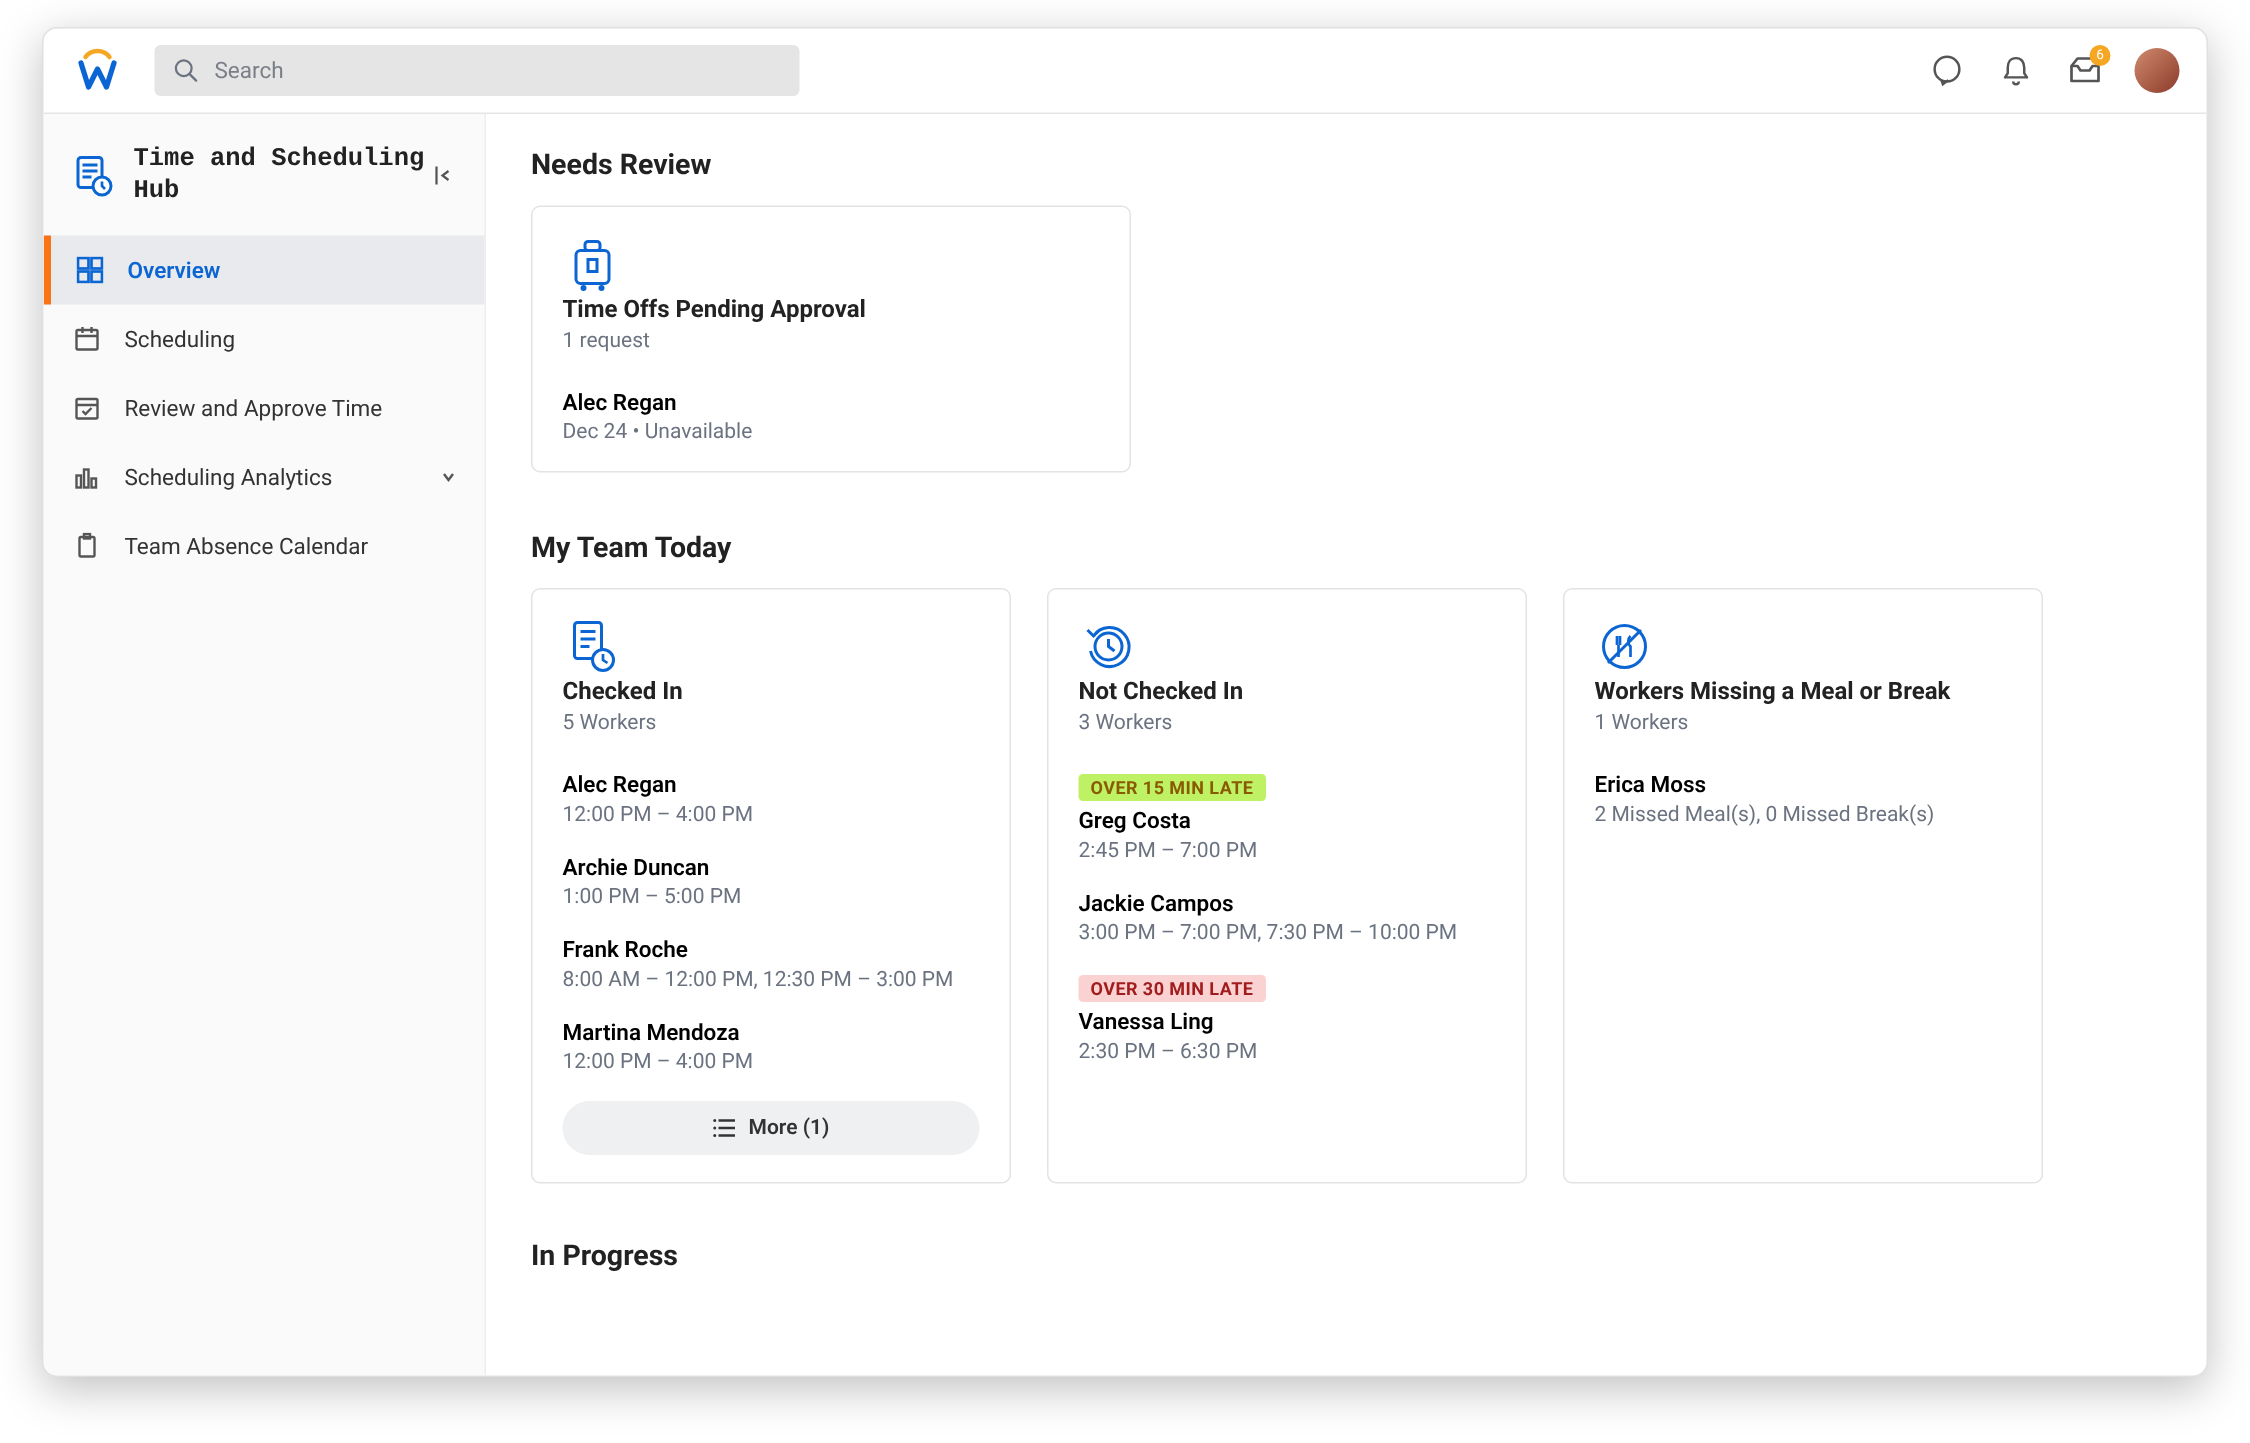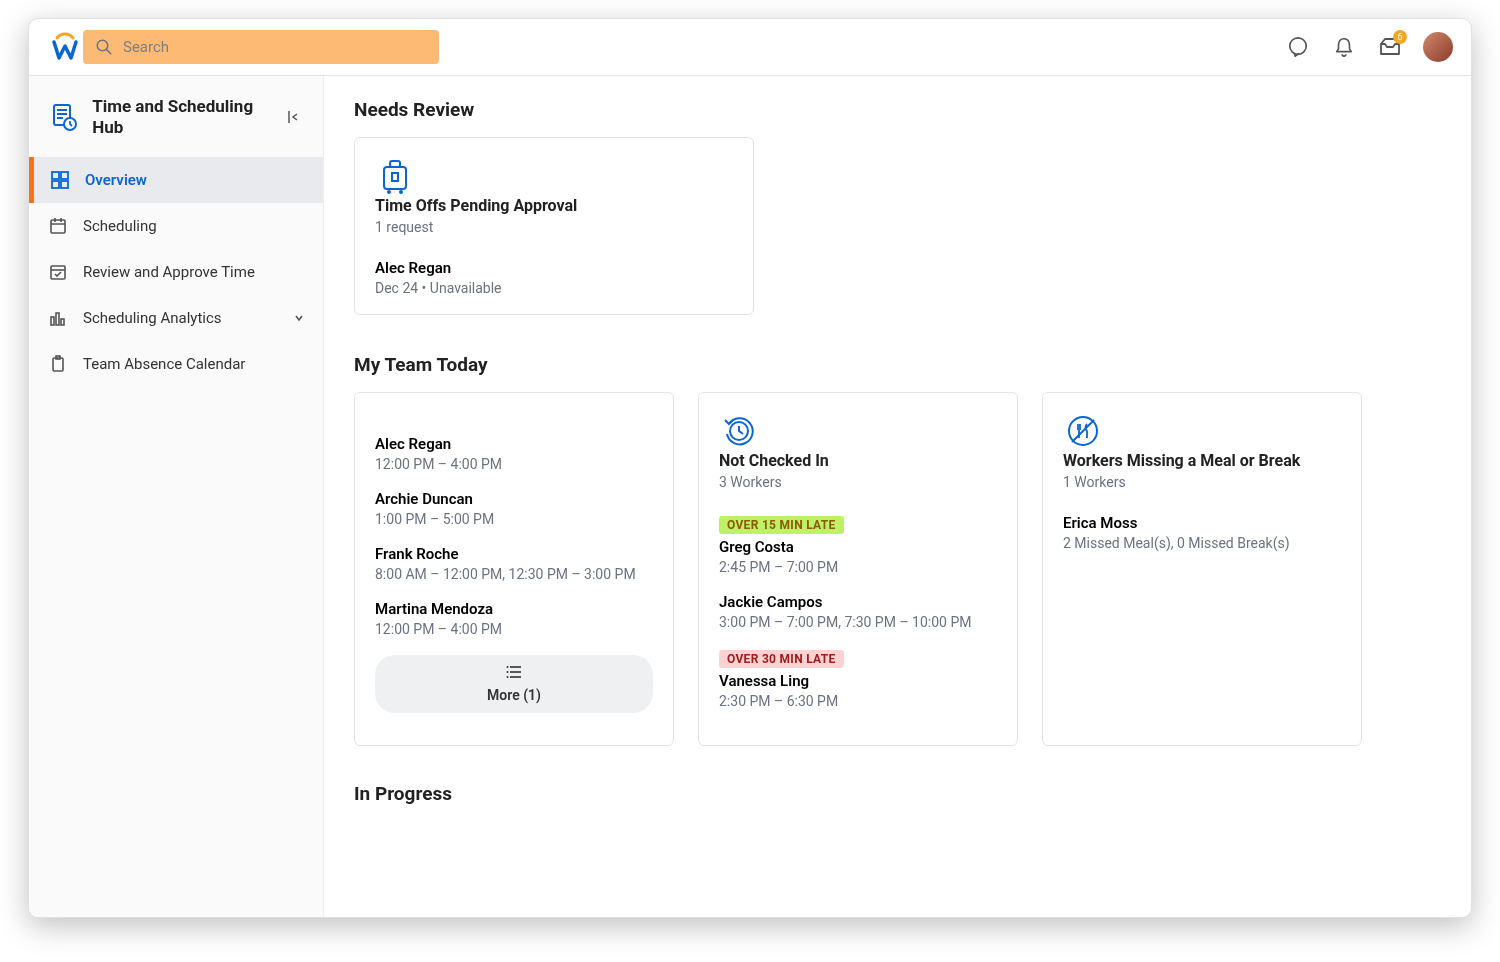--- a/index.html
+++ b/index.html
@@ -1,35 +1,35 @@
 <!DOCTYPE html>
 <html><head>
 <meta charset="utf-8">
 <style>
 * { box-sizing: border-box; margin: 0; padding: 0; font-family: -apple-system, BlinkMacSystemFont, "Segoe UI", Roboto, Helvetica, Arial, sans-serif; }
 body { background: #fff; color: #333; width: 1500px; height: 962px; overflow: hidden; }
 .app-frame { margin: 18px 28px; border: 1px solid #e0e0e0; border-radius: 10px; box-shadow: 0 8px 30px rgba(0,0,0,0.25); height: 900px; overflow: hidden; background: #fff; display: flex; flex-direction: column; }
 
 .topbar { display: flex; align-items: center; padding: 10px 18px; border-bottom: 1px solid #e5e5e5; }
 .logo { width: 36px; height: 36px; display: flex; align-items: center; justify-content: center; }
-.search-wrap { background: #fdba74; border-radius: 4px; display: flex; align-items: center; padding: 8px 12px; width: 356px; }
+.search-wrap { margin-left: 20px; background: #e5e5e5; border-radius: 4px; display: flex; align-items: center; padding: 8px 12px; width: 430px; }
 .search-wrap input { border: none; background: transparent; outline: none; font-size: 15px; margin-left: 10px; width: 100%; color: #333; }
 .search-wrap input::placeholder { color: #7a7f87; }
 .topbar-spacer { flex: 1; }
 .topbar-icons { display: flex; align-items: center; gap: 20px; }
 .icon-btn { width: 26px; height: 26px; position: relative; display: flex; align-items: center; justify-content: center; cursor: pointer; }
 .badge-dot { position: absolute; top: -4px; right: -4px; background: #f5a623; border-radius: 50%; width: 14px; height: 14px; font-size: 9px; color: #fff; display: flex; align-items: center; justify-content: center; }
 .avatar { width: 30px; height: 30px; border-radius: 50%; background: linear-gradient(135deg,#d08a6e,#8b3a2a); cursor: pointer; }
 
 .body { display: flex; flex: 1; overflow: hidden; }
 
 .sidebar { width: 295px; background: #fafafa; border-right: 1px solid #eee; padding-top: 14px; }
 .sb-title-row { display: flex; align-items: center; padding: 6px 18px 18px 18px; }
 .sb-title-icon { width: 34px; height: 34px; display: flex; align-items: center; justify-content: center; margin-right: 12px; }
-.sb-title { font-size: 17px; font-weight: 700; color: #222; line-height: 1.25; }
+.sb-title { font-size: 17px; font-weight: 700; color: #222; line-height: 1.25; font-family: Liberation Mono, monospace; }
 .sb-collapse { width: 22px; height: 22px; margin-left: auto; display:flex; align-items:center; justify-content:center; cursor: pointer; }
 .nav-item { display: flex; align-items: center; padding: 12px 18px; font-size: 15px; color: #333; cursor: pointer; }
 .nav-item.active { background: #e8eaed; color: #0b66d3; font-weight: 600; border-left: 5px solid #f97316; padding-left: 15px; }
 .nav-icon { width: 22px; height: 22px; margin-right: 14px; display:flex; align-items:center; justify-content:center; }
 .nav-chevron { margin-left: auto; }
 
 .main { flex: 1; padding: 22px 30px; overflow-y: auto; }
 .section-title { font-size: 19px; font-weight: 700; color: #222; margin-bottom: 16px; }
 .card { background: #fff; border: 1px solid #e3e3e3; border-radius: 6px; padding: 18px 20px; }
 .needs-card { width: 400px; margin-bottom: 38px; }
@@ -39,21 +39,21 @@
 .card-subtitle { font-size: 14px; color: #6b7280; margin-top: 4px; }
 .card-body { margin-top: 24px; }
 .person { font-size: 15px; font-weight: 600; color: #000000; }
 .detail { font-size: 14px; color: #6b7280; margin-top: 3px; }
 .team-row { display: flex; gap: 24px; }
 .team-card { width: 320px; min-height: 350px; }
 .entry { margin-bottom: 18px; }
 .late-badge { display: inline-block; font-size: 12px; font-weight: 700; padding: 2px 8px; border-radius: 3px; margin-bottom: 4px; letter-spacing: 0.3px; }
 .late-15 { background: #bef264; color: #8a5a00; }
 .late-30 { background: #fbd2d2; color: #a11d1d; }
-.more-btn { background: #eef0f2; border-radius: 20px; padding: 10px; text-align: center; font-size: 14px; font-weight: 600; color: #333; cursor: pointer; display:flex; align-items:center; justify-content:center; gap:8px; margin-top:4px;flex-direction:column;}
+.more-btn { background: #eef0f2; border-radius: 20px; padding: 10px; text-align: center; font-size: 14px; font-weight: 600; color: #333; cursor: pointer; display:flex; align-items:center; justify-content:center; gap:8px; margin-top:4px;}
 svg { display: block; }
 </style>
 </head>
 <body>
 
 <div class="app-frame">
 
   <div class="topbar">
     <div class="logo">
       <svg width="30" height="30" viewBox="0 0 30 30">
@@ -202,20 +202,36 @@
         <div class="card-body">
           <div class="person">Alec Regan</div>
           <div class="detail">Dec 24 • Unavailable</div>
         </div>
       </div>
 
       <div class="section-title">My Team Today</div>
       <div class="team-row">
 
         <div class="card team-card">
+          <div class="card-header">
+            <div class="card-icon">
+              <svg width="34" height="38" viewBox="0 0 34 38">
+                  <rect x="5" y="3" width="18" height="24" rx="2" stroke="#0b66d3" stroke-width="2" fill="none"></rect>
+                  <line x1="9" y1="9" x2="19" y2="9" stroke="#0b66d3" stroke-width="2"></line>
+                  <line x1="9" y1="14" x2="19" y2="14" stroke="#0b66d3" stroke-width="2"></line>
+                  <line x1="9" y1="19" x2="15" y2="19" stroke="#0b66d3" stroke-width="2"></line>
+                  <circle cx="24" cy="28" r="7" stroke="#0b66d3" stroke-width="2" fill="#fff"></circle>
+                  <path d="M24 24 L24 28 L27 30" stroke="#0b66d3" stroke-width="1.8" fill="none"></path>
+                </svg>
+            </div>
+            <div>
+              <div class="card-title">Checked In</div>
+              <div class="card-subtitle">5 Workers</div>
+            </div>
+          </div>
           <div class="card-body">
             <div class="entry">
               <div class="person">Alec Regan</div>
               <div class="detail">12:00 PM – 4:00 PM</div>
             </div>
             <div class="entry">
               <div class="person">Archie Duncan</div>
               <div class="detail">1:00 PM – 5:00 PM</div>
             </div>
             <div class="entry">

